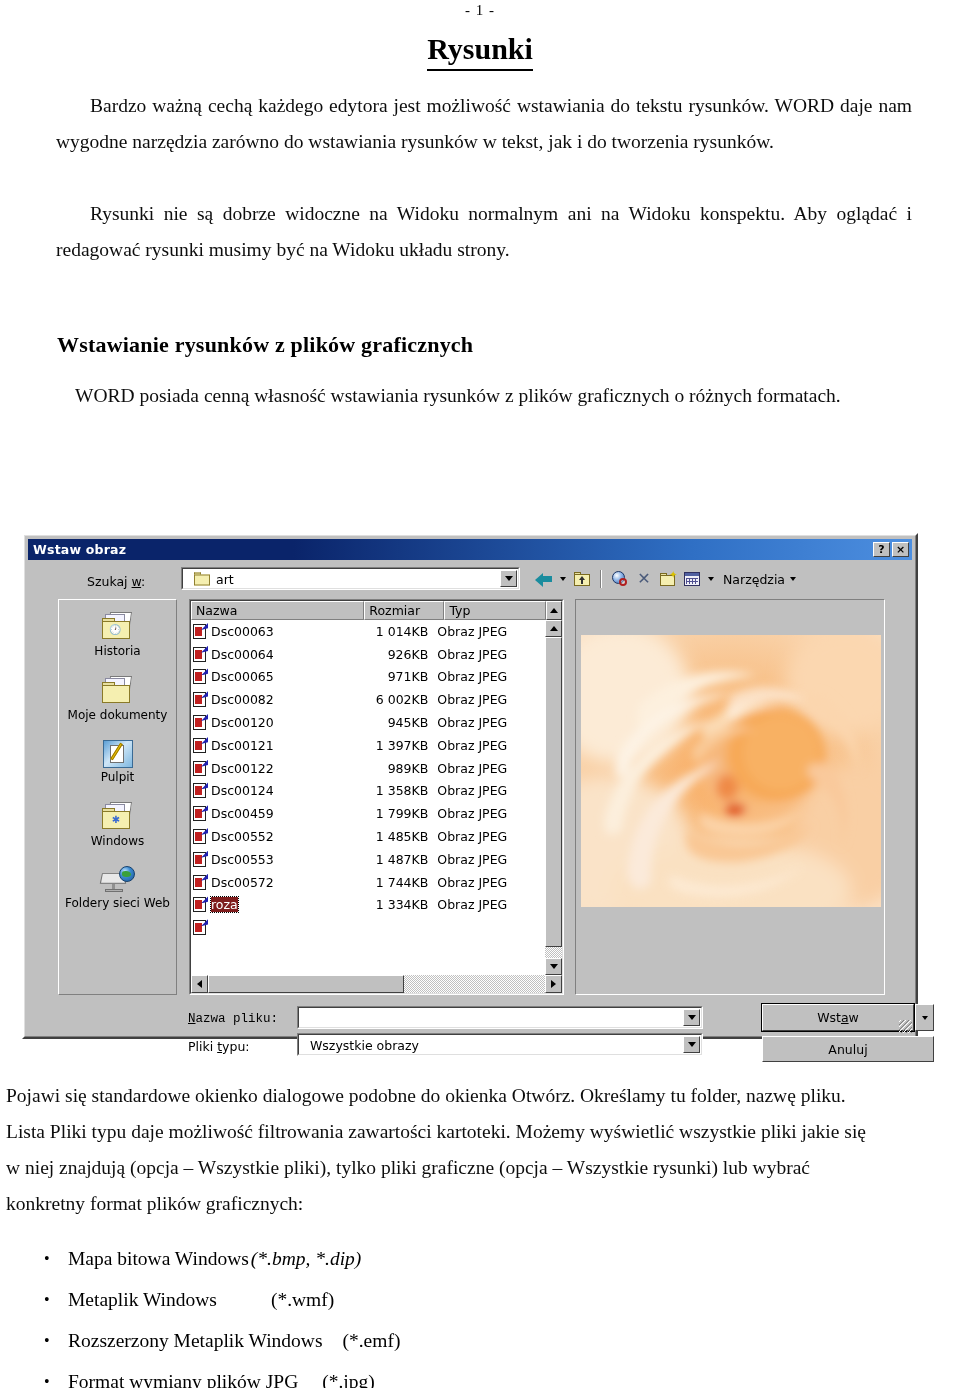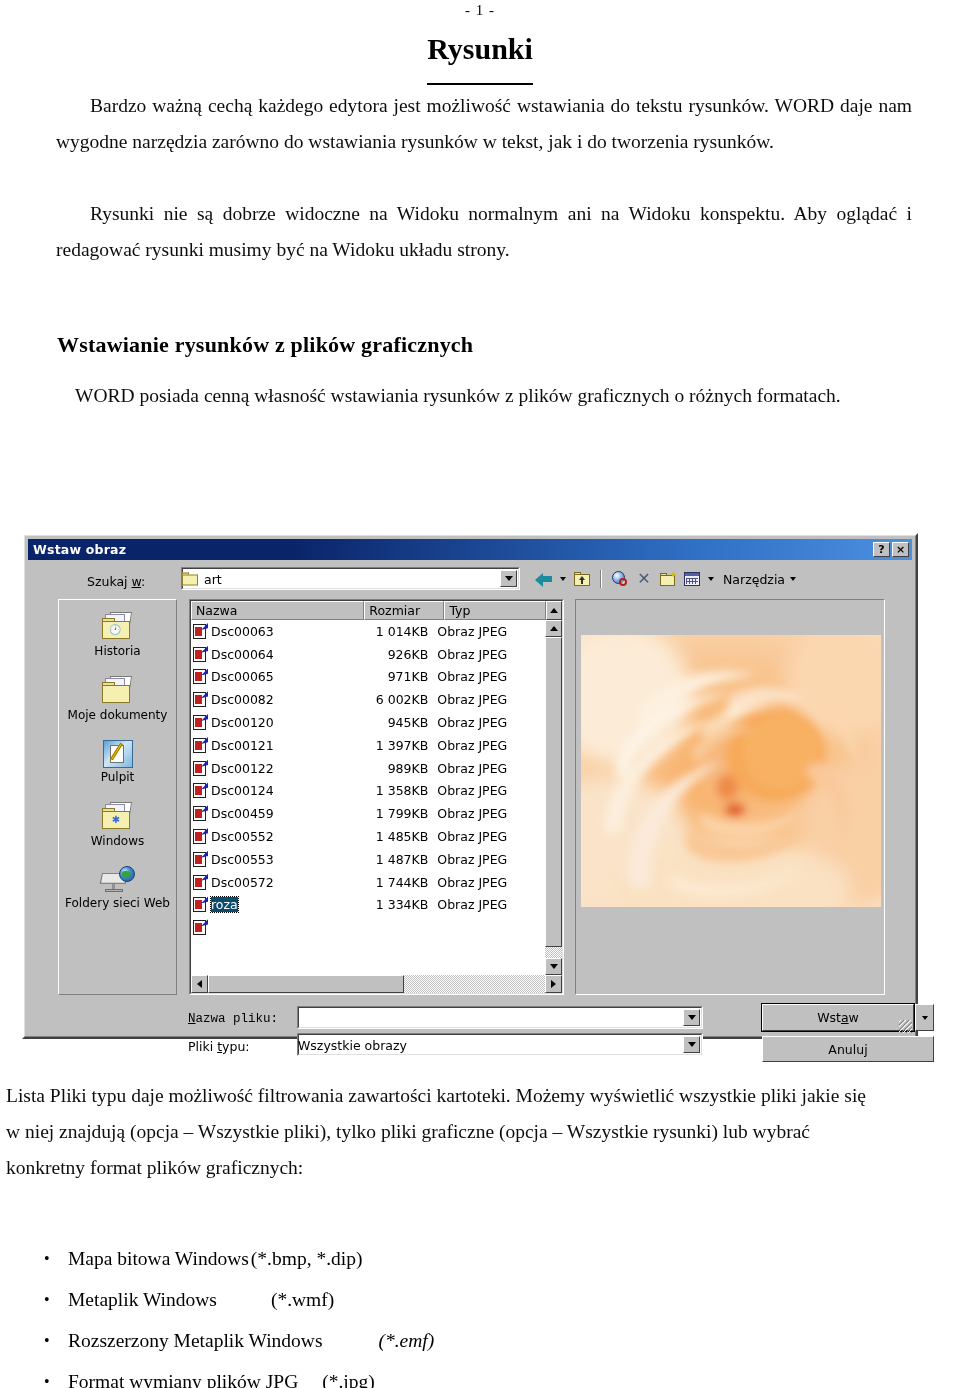--- a/index.html
+++ b/index.html
@@ -30,21 +30,21 @@
     position: absolute;
     top: 32px;
     left: 0;
     width: 960px;
     text-align: center;
     font-size: 30px;
     font-weight: bold;
   }
   .doc-title span {
     border-bottom: 2px solid #000;
-    padding-bottom: 18px;
+    padding-bottom: 4px;
   }
 
   .para {
     position: absolute;
     font-size: 19.5px;
     line-height: 36px;
     text-align: justify;
     color: #0d0d0d;
   }
 
@@ -79,23 +79,23 @@
     position: relative;
   }
   .bullets .row::before {
     content: "\2022";
     position: absolute;
     left: 44px;
     font-size: 16px;
   }
   .bullets .row .lab { display: inline-block; margin-left: 28px; }
   .bullets .row .ext { display: inline-block; }
-  .b1 .ext { margin-left: 2px; }
+  .b1 .ext { margin-left: 2px; font-style: italic; }
   .b2 .ext { margin-left: 54px; }
-  .b3 .ext { margin-left: 56px; font-style: italic; }
+  .b3 .ext { margin-left: 20px; }
   .b4 .ext { margin-left: 24px; }
 
   
   .dialog {
     position: absolute;
     left: 22px;
     top: 533px;
     width: 896px;
     height: 506px;
     background: #c0c0c0;
@@ -173,21 +173,21 @@
   }
   .combo .inner-border {
     position: absolute; inset: 0;
     border-top: 1px solid #404040;
     border-left: 1px solid #404040;
     border-right: 1px solid #dfdfdf;
     border-bottom: 1px solid #dfdfdf;
   }
   .combo .val {
     position: absolute;
-    left: 0; top: 50%;
+    left: 12px; top: 50%;
     transform: translateY(-50%);
     display: flex;
     align-items: center;
     gap: 6px;
     font-size: 12.5px;
   }
   .combo .arrowbtn {
     position: absolute;
     right: 2px; top: 2px; bottom: 2px;
     width: 17px;
@@ -482,21 +482,21 @@
   .fl-row {
     display: flex;
     height: 22.8px;
     align-items: center;
     font-size: 12.5px;
     font-family: "DejaVu Sans", "Liberation Sans", sans-serif;
   }
   .fl-row .c-name { width: 160px; display: flex; align-items: center; gap: 3px; padding-left: 2px; box-sizing: border-box; }
   .fl-row .c-size { width: 83px; text-align: right; padding-right: 5px; box-sizing: border-box; }
   .fl-row .c-type { width: 112px; padding-left: 4px; box-sizing: border-box; }
-  .fl-row.sel .nm { background: #0c4a6e; color: #ffffff; outline: 1px dotted #000; }
+  .fl-row.sel .nm { background: #7f1d1d; color: #ffffff; outline: 1px dotted #000; }
 
   .ico-jpeg { width: 15px; height: 15px; position: relative; flex: 0 0 auto; }
   .ico-jpeg .sheet {
     position: absolute; left: 0; top: 0; width: 13px; height: 15px;
     background: #ffffff; border: 1px solid #202020; box-sizing: border-box;
   }
   .ico-jpeg .red {
     position: absolute; left: 2px; top: 3px; width: 7px; height: 9px;
     background: #c02020;
   }
@@ -655,20 +655,21 @@
 <div class="para p1">Bardzo ważną cechą każdego edytora jest możliwość wstawiania do tekstu rysunków. WORD daje nam wygodne narzędzia zarówno do wstawiania rysunków w tekst, jak i do tworzenia rysunków.</div>
 <div class="para p2">Rysunki nie są dobrze widoczne na Widoku normalnym ani na Widoku konspektu. Aby oglądać i redagować rysunki musimy być na Widoku układu strony.</div>
 
 <div class="head2">Wstawianie rysunków z plików graficznych</div>
 
 <div class="para p3">
   <span class="l1">WORD posiada cenną własność wstawiania rysunków z plików graficznych o różnych formatach.</span>
 </div>
 
 <div class="para p4">
+  <span>Pojawi się standardowe okienko dialogowe podobne do okienka Otwórz. Określamy tu folder, nazwę pliku.</span>
   <span>Lista Pliki typu daje możliwość filtrowania zawartości kartoteki. Możemy wyświetlić wszystkie pliki jakie się</span>
   <span>w niej znajdują (opcja – Wszystkie pliki), tylko pliki graficzne (opcja – Wszystkie rysunki) lub wybrać</span>
   <span>konkretny format plików graficznych:</span>
 </div>
 
 <div class="bullets">
   <span class="row b1"><span class="lab">Mapa bitowa Windows</span><span class="ext">(*.bmp, *.dip)</span></span>
   <span class="row b2"><span class="lab">Metaplik Windows</span><span class="ext">(*.wmf)</span></span>
   <span class="row b3"><span class="lab">Rozszerzony Metaplik Windows</span><span class="ext">(*.emf)</span></span>
   <span class="row b4"><span class="lab">Format wymiany plików JPG</span><span class="ext">(*.jpg)</span></span>

